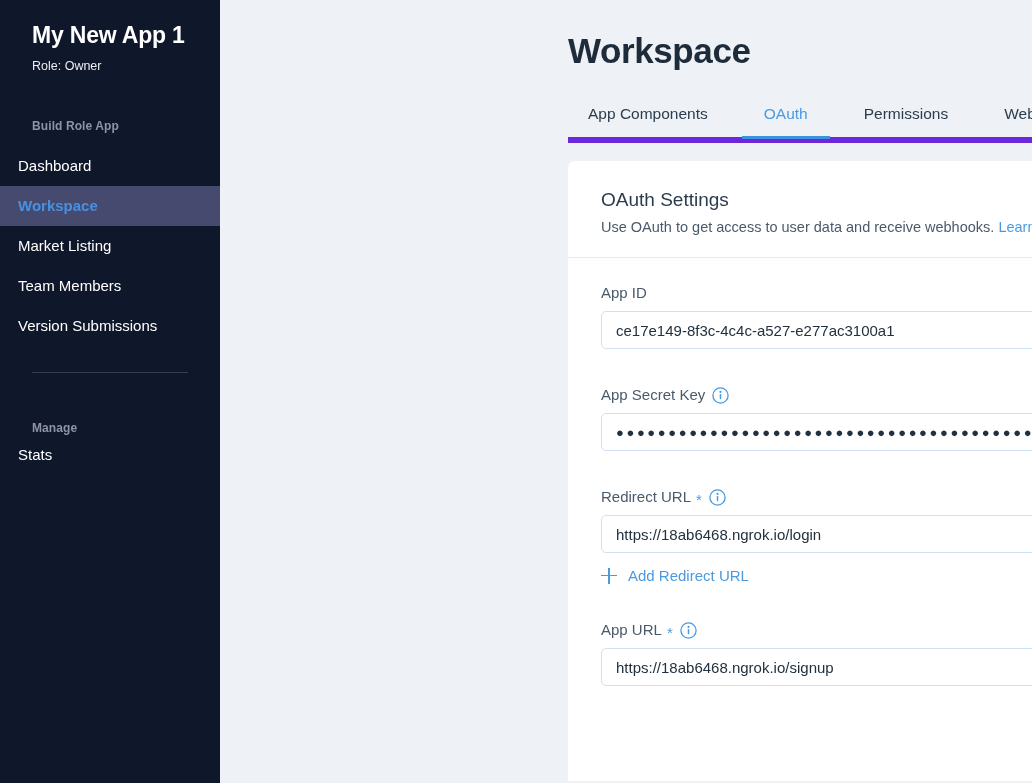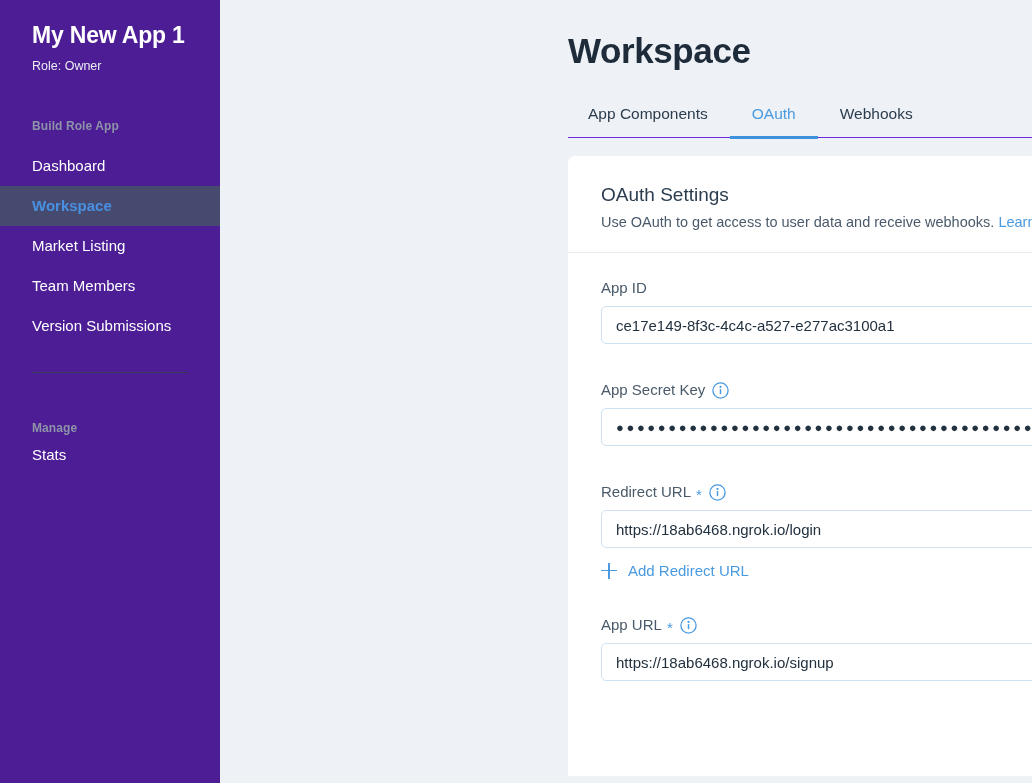--- a/index.html
+++ b/index.html
@@ -10,21 +10,21 @@
     overflow: hidden;
     font-family: "Liberation Sans", sans-serif;
     background: #eef1f5;
   }
   .app { display: flex; width: 1032px; height: 783px; }
 
   
   .sidebar {
     width: 220px;
     flex: 0 0 220px;
-    background: #4c1d95;
+    background: #0f172a;
     color: #ffffff;
     padding-top: 22px;
     position: relative;
   }
   .brand { padding: 0 32px; }
   .brand-title {
     font-size: 23px;
     font-weight: bold;
     letter-spacing: -0.2px;
     line-height: 1.2;
@@ -41,21 +41,21 @@
     padding: 0 32px;
     font-size: 12px;
     font-weight: bold;
     color: #8e93a8;
     letter-spacing: 0.1px;
   }
   .nav-build-label { margin-top: 46px; margin-bottom: 0; }
   .nav-manage-label { margin-top: 48px; margin-bottom: 0; }
   .nav-list { list-style: none; margin: 0; padding: 0; }
   .nav-item {
-    padding: 10px 32px;
+    padding: 10px 18px;
     font-size: 15px;
     color: #ffffff;
     cursor: pointer;
     line-height: 20px;
   }
   .nav-item.first-in-group { margin-top: 13px; }
   .nav-item.active {
     background: #454a6e;
     color: #4a90e2;
     font-weight: bold;
@@ -83,22 +83,22 @@
     line-height: 1.2;
   }
   .tabs-wrap {
     margin-top: 33px;
     padding-left: 348px;
     position: relative;
   }
   .tabs {
     display: flex;
     align-items: flex-end;
-    gap: 0;
-    border-bottom: 1px solid #6d28d9;
+    gap: 12px;
+    border-bottom: 6px solid #6d28d9;
   }
   .tab {
     padding: 0 22px 14px 22px;
     font-size: 15.5px;
     color: #2b3c4e;
     cursor: pointer;
     position: relative;
     white-space: nowrap;
   }
   .tab:first-child { padding-left: 20px; }
@@ -264,20 +264,23 @@
 
     <h1 class="page-title">Workspace</h1>
 
     <div class="tabs-wrap">
       <nav class="tabs">
         <div class="tab">
           <span>App Components</span>
         </div>
         <div class="tab active">
           <span>OAuth</span>
+        </div>
+        <div class="tab">
+          <span>Permissions</span>
         </div>
         <div class="tab">
           <span>Webhooks</span>
         </div>
       </nav>
     </div>
 
     <section class="card">
       <div class="card-header">
         <h2 class="card-title">OAuth Settings</h2>

